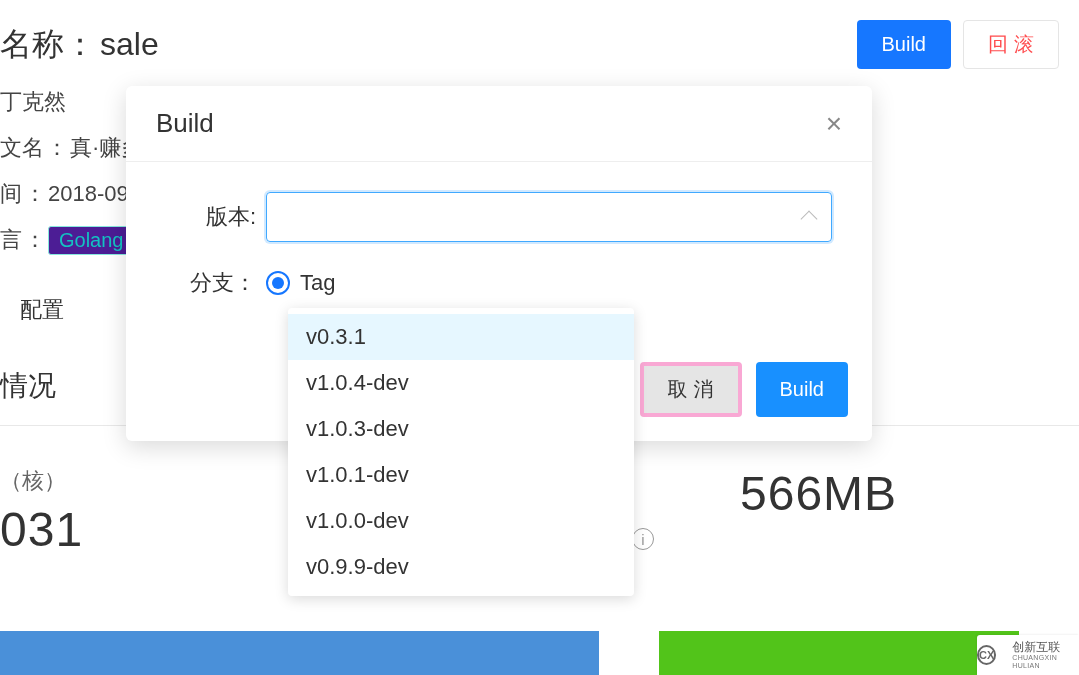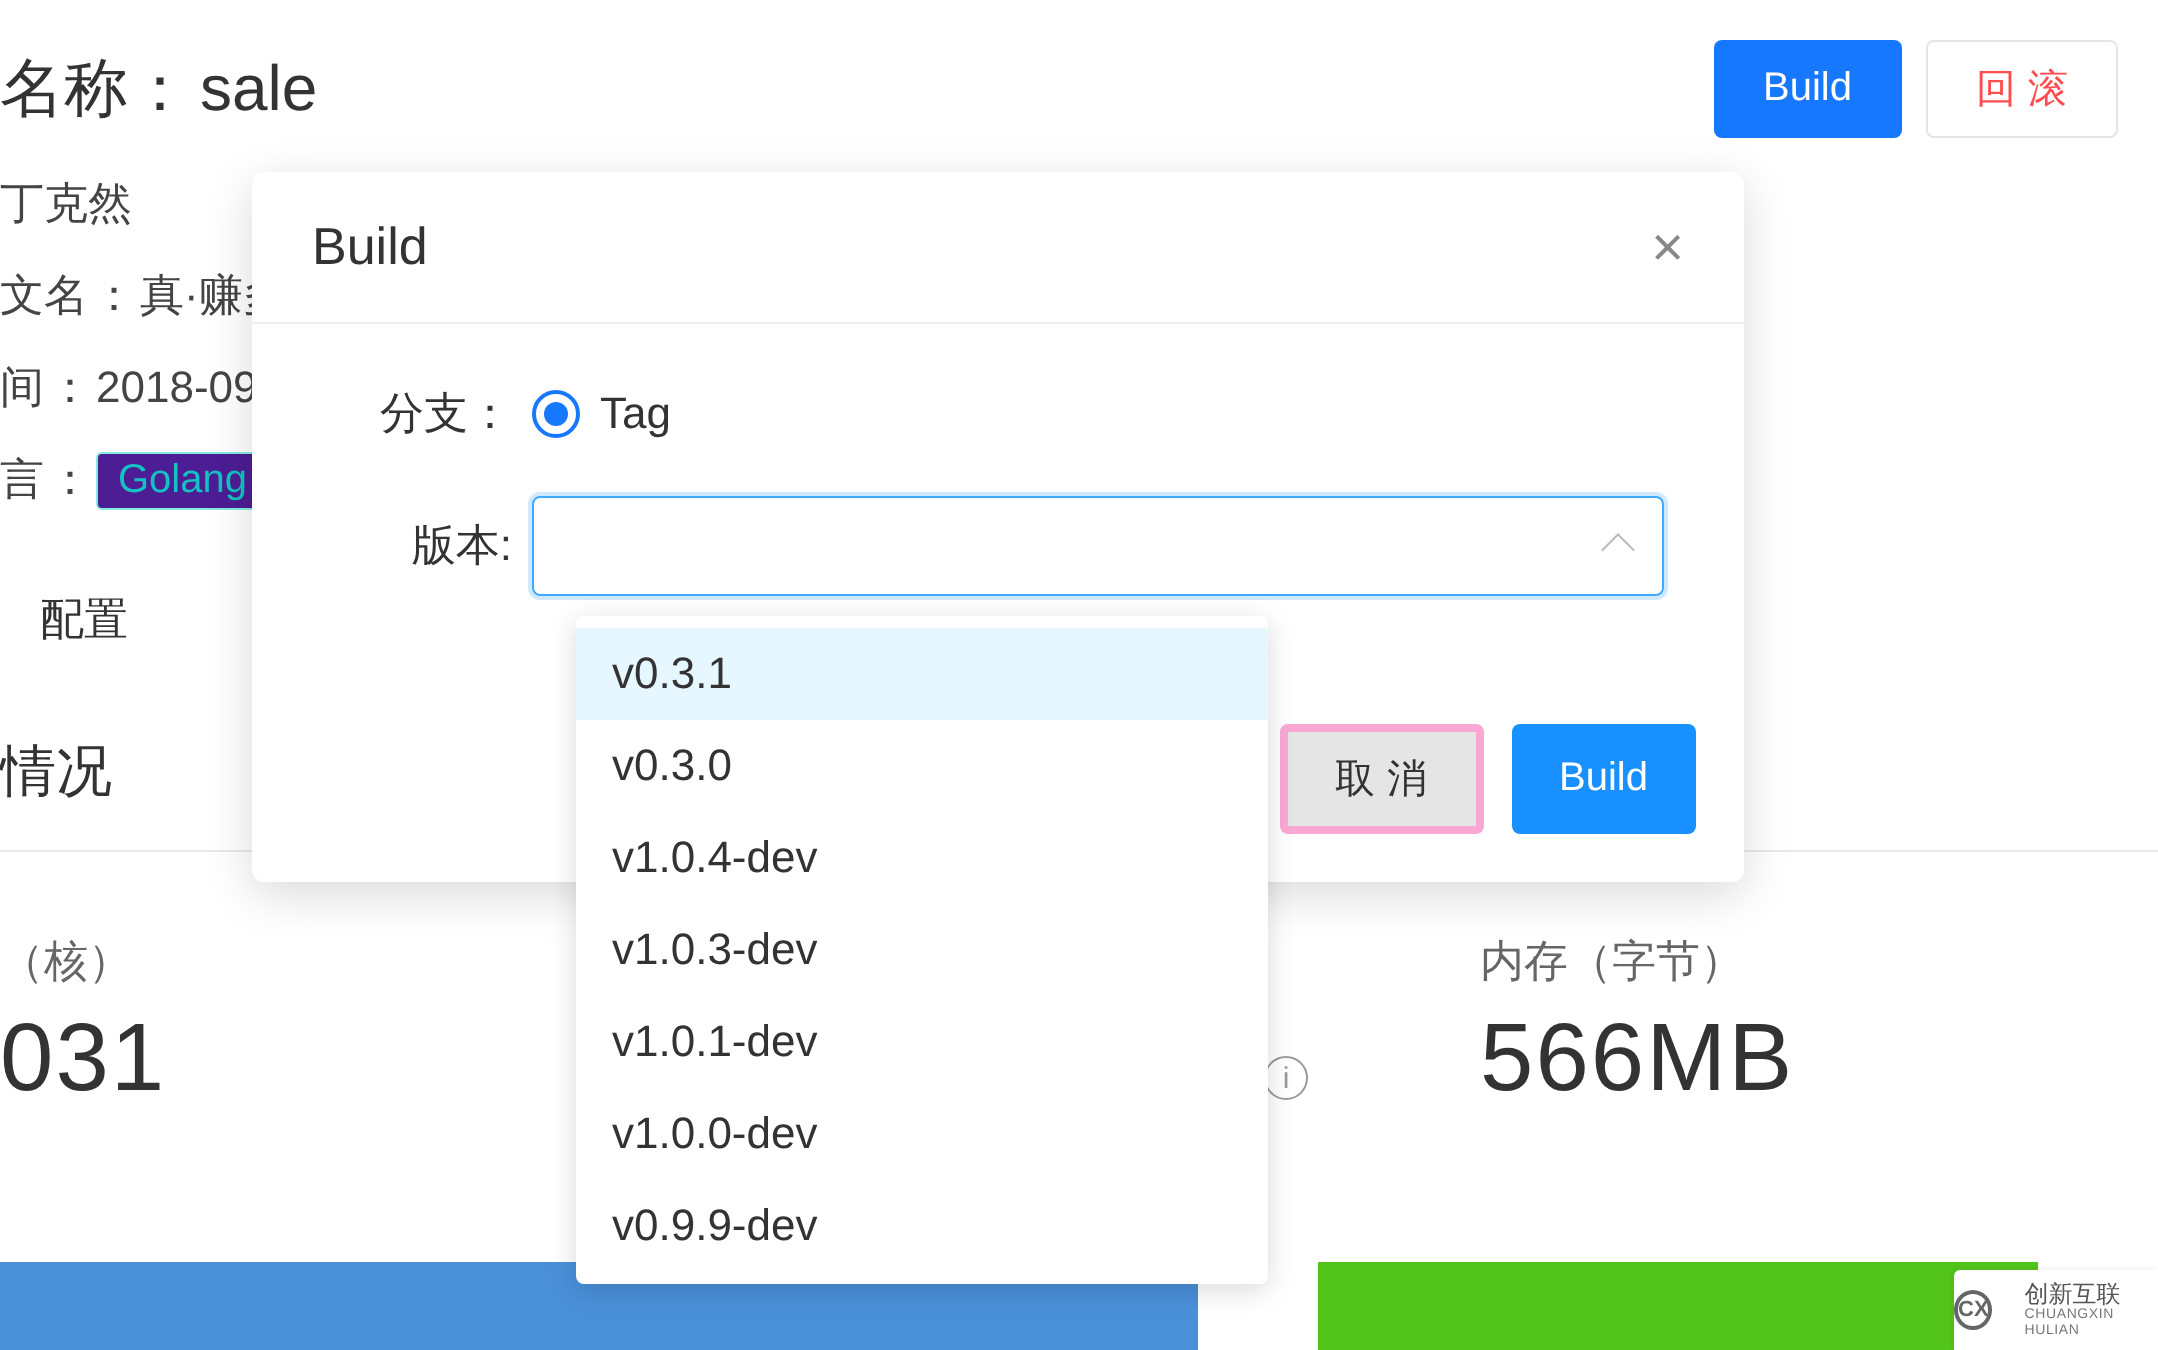--- a/index.html
+++ b/index.html
@@ -222,23 +222,20 @@
 
 <div class="section-title">情况</div>
 
 <div class="stats">
   <div class="stat-block">
     <div class="stat-label">（核）</div>
     <div class="stat-value">031</div>
   </div>
   <div class="spacer"></div>
   <div class="stat-block" style="margin-left: 280px;">
-    <div class="stat-label">
-      <span>内存（字节）</span>
-    </div>
     <div class="stat-value">566MB</div>
   </div>
 </div>
 
 <div style="position:absolute; top:528px; left:632px;">
   <span class="info-icon">i</span>
 </div>
 
 <div class="progress-bars">
   <div class="progress blue"></div>
@@ -246,43 +243,42 @@
 </div>
 
 <div class="modal-mask">
   <div class="modal">
     <div class="modal-header">
       <div class="modal-title">Build</div>
       <div class="modal-close">×</div>
     </div>
     <div class="modal-body">
       <div class="form-row">
+        <div class="form-label no-colon">版本</div>
+        <div class="select-box">
+          <span class="chevron-up"></span>
+        </div>
+      </div>
+      <div class="form-row">
         <div class="form-label">分支</div>
         <span class="radio">
             <span class="dot"></span>
           </span>
         <span class="radio-label">Tag</span>
       </div>
-      <div class="form-row">
-        <div class="form-label no-colon">版本</div>
-        <div class="select-box">
-          <span class="chevron-up"></span>
-        </div>
-      </div>
     </div>
     <div class="modal-footer">
       <button class="btn btn-default">取消</button>
       <button class="btn btn-primary-light">Build</button>
     </div>
   </div>
 </div>
 
 <div class="dropdown" id="dropdown-list">
     <div class="dropdown-item highlight">v0.3.1</div>
-    <div class="dropdown-item">v0.3.0</div>
     <div class="dropdown-item">v1.0.4-dev</div>
     <div class="dropdown-item">v1.0.3-dev</div>
     <div class="dropdown-item">v1.0.1-dev</div>
     <div class="dropdown-item">v1.0.0-dev</div>
     <div class="dropdown-item">v0.9.9-dev</div>
   </div>
 
 <div class="watermark">
   <span class="wm-logo">CX</span>
   <span class="wm-text">

